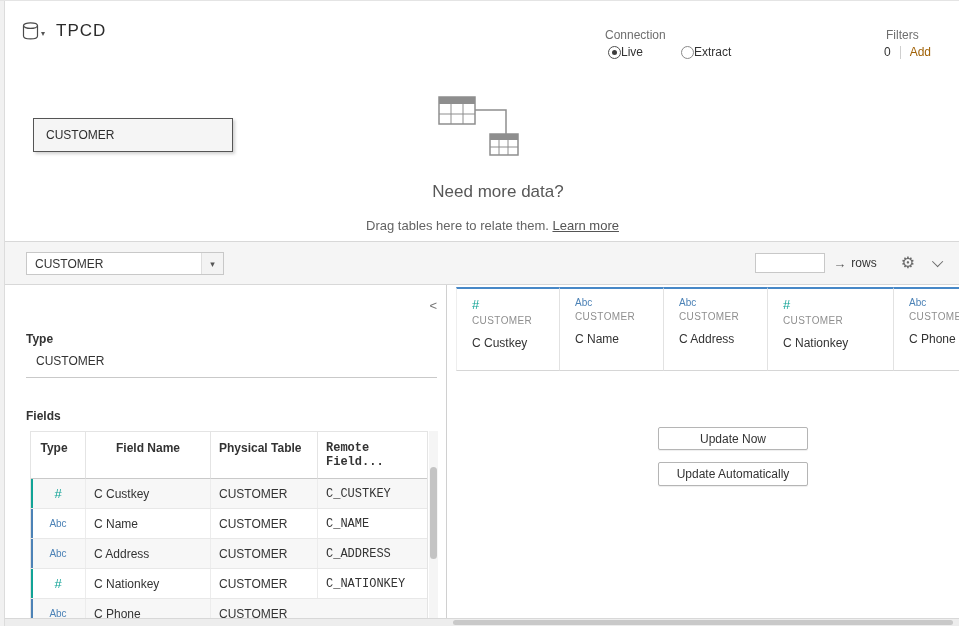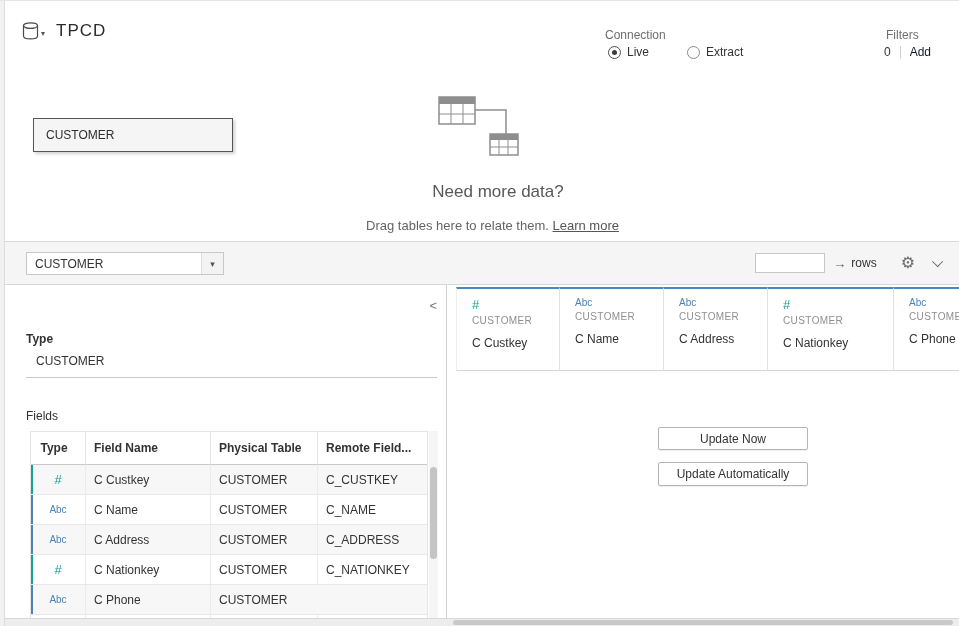--- a/index.html
+++ b/index.html
@@ -16,29 +16,29 @@
   .db-caret { font-size:8px; color:#555; margin-left:2px; margin-bottom:2px; }
   .app-title { position:absolute; left:56px; top:20px; font-size:17px; letter-spacing:1px; color:#2b2b2b; }
 
   .conn-label { position:absolute; left:605px; top:27px; color:#6e6e6e; }
   .conn-options { position:absolute; left:608px; top:44px; display:flex; align-items:center; }
   .radio { width:13px; height:13px; border:1px solid #8a8a8a; border-radius:50%; background:#fff;
            display:inline-flex; align-items:center; justify-content:center; }
   .radio .dot { width:5px; height:5px; border-radius:50%; background:transparent; }
   .radio.checked { border-color:#4f4f4f; }
   .radio.checked .dot { background:#3d3d3d; }
-  .radio-label { margin-left:6px; color:#333; }
+  .radio-label { color:#333; }
   .opt-extract { margin-left:38px; display:flex; align-items:center; }
   .opt-live { display:flex; align-items:center; }
 
   .filters-label { position:absolute; left:886px; top:27px; color:#6e6e6e; }
   .filters-row { position:absolute; left:884px; top:44px; display:flex; align-items:center; }
   .filters-count { color:#333; }
   .filters-sep { width:1px; height:13px; background:#cfcfcf; margin:0 9px; }
-  .filters-add { color:#0f172a; }
+  .filters-add { color:#a16207; }
 
   
   .table-card { position:absolute; left:33px; top:117px; width:200px; height:34px;
                 background:#f5f5f5; border:1px solid #555; box-shadow:2px 2px 3px rgba(0,0,0,.18);
                 display:flex; align-items:center; padding-left:12px; color:#2e2e2e; }
   .illustration { position:absolute; left:438px; top:95px; }
   .empty-title { position:absolute; left:5px; right:0; top:181px; text-align:center;
                  font-size:17px; color:#585858;margin-left:32px; }
   .empty-sub { position:absolute; left:5px; right:0; top:217px; text-align:center;
                font-size:13px; color:#646464;padding-left:21px; }
@@ -63,37 +63,37 @@
 
   
   .bottom { position:absolute; left:5px; right:0; top:284px; height:334px; }
 
   
   .meta-panel { position:absolute; left:0; top:0; width:442px; height:334px; border-right:1px solid #d0d0d0; overflow:hidden; }
   .collapse { position:absolute; right:9px; top:13px; font-size:13px; color:#757575; }
   .name-label { position:absolute; left:21px; top:47px; font-weight:bold; color:#333; }
   .name-value { position:absolute; left:31px; top:69px; color:#333; }
   .name-underline { position:absolute; left:21px; right:9px; top:92px; height:1px; background:#c9c9c9; }
-  .fields-label { position:absolute; left:21px; top:124px; font-weight:normal; color:#333; }
+  .fields-label { position:absolute; left:21px; top:124px; font-weight:bold; color:#333; }
 
   .mtable { position:absolute; left:25px; top:146px; width:398px; border:1px solid #e4e4e4; border-bottom:none; background:#fff; }
   .mhead { display:flex; }
   .mhead .mcell { font-weight:bold; padding:9px 8px; border-right:1px solid #e4e4e4; border-bottom:1px solid #c9c9c9; }
   .mhead .mcell:last-child { border-right:none; }
   .mrow { display:flex; position:relative; height:30px; border-bottom:1px solid #e8e8e8; background:#fff; }
   .mrow.stripe { background:#f7f7f7; }
   .mrow::before { content:""; position:absolute; left:0; top:0; width:2px; height:100%; }
   .mrow.type-num::before { background:#11a396; }
   .mrow.type-str::before { background:#4c82b6; }
   .mrow .mcell { border-right:1px solid #ececec; display:flex; align-items:center; padding-left:8px; color:#333; }
   .mrow .mcell:last-child { border-right:none; }
   .c-type { width:55px; justify-content:center; padding-left:0 !important; text-align:center; }
-  .c-field { width:125px; }
+  .c-field { width:125px;text-align:center; }
   .c-table { width:107px; }
-  .c-remote { flex:1; }
+  .c-remote { flex:1;font-family:Liberation Mono, monospace; }
   .mtype { font-size:12px; }
   .type-num .mtype { color:#11a396; font-size:13px; }
   .type-str .mtype { color:#4c82b6; font-size:10px; }
   .mrow.stub { height:30px; background:#fff; }
 
   .vscroll { position:absolute; left:424px; top:146px; width:9px; bottom:0; background:#f5f5f5; }
   .vscroll-thumb { position:absolute; left:1px; top:36px; width:7px; height:92px; background:#c4c4c4; border-radius:4px; }
 
   
   .grid-panel { position:absolute; left:443px; top:0; right:0; height:334px; overflow:hidden; background:#fff; }

